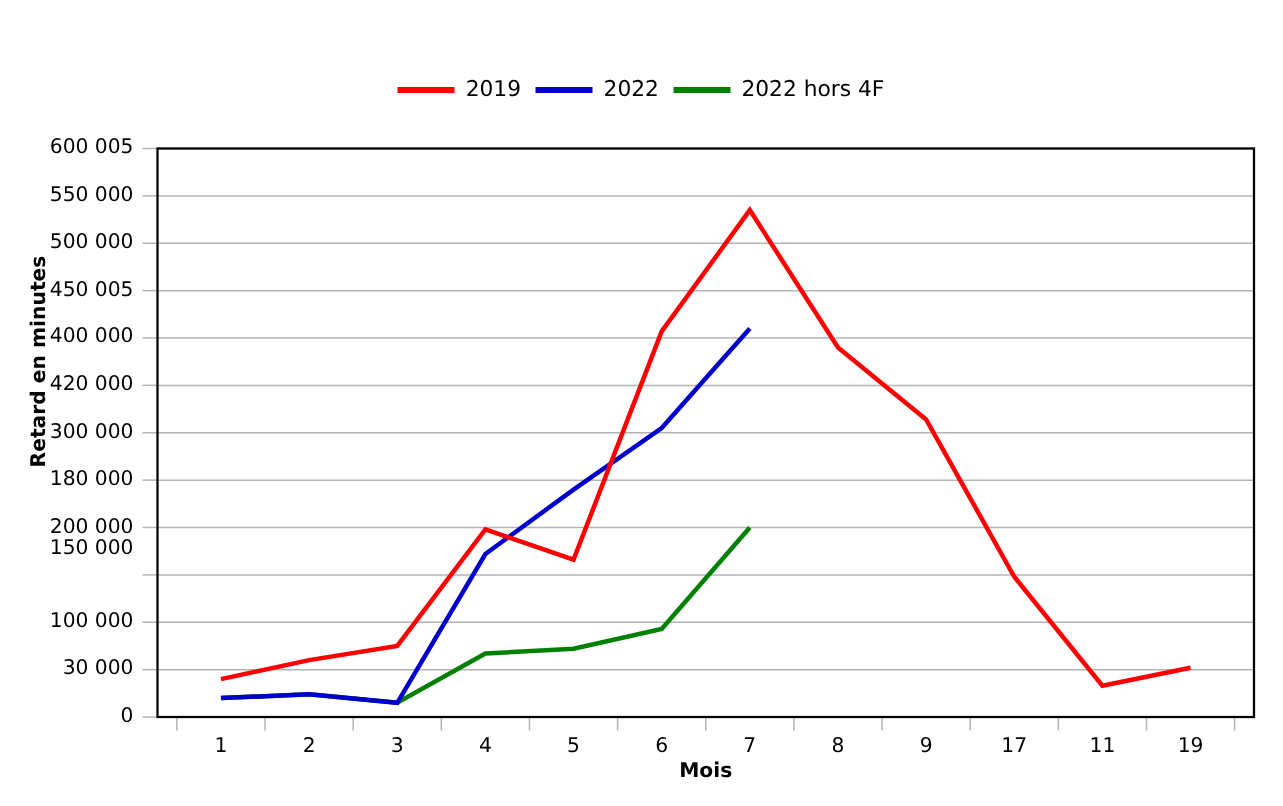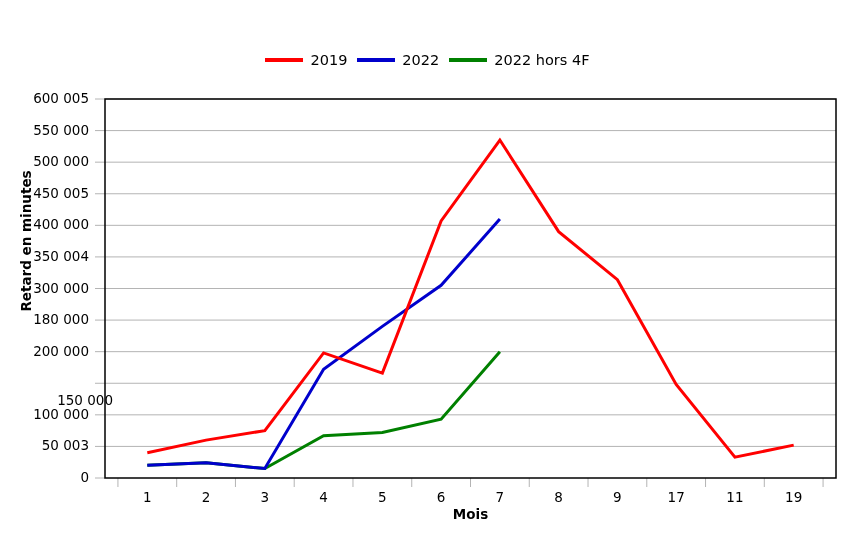--- a/index.html
+++ b/index.html
@@ -173,27 +173,27 @@
     <rect id="plot-frame" x="105" y="99" width="731" height="379" fill="none" stroke="#000000" stroke-width="1.5"></rect>
     <g id="series-lines">
         <polyline points="147.31,465.37 206.07,462.84 264.83,468.52 323.59,435.68 382.36,432.52 441.12,419.25 499.88,351.67" fill="none" stroke="#008000" stroke-width="3" stroke-linejoin="miter" stroke-linecap="butt"></polyline>
         <polyline points="147.31,465.37 206.07,462.84 264.83,468.52 323.59,369.35 382.36,326.40 441.12,285.34 499.88,219.02" fill="none" stroke="#0000CC" stroke-width="3" stroke-linejoin="miter" stroke-linecap="butt"></polyline>
         <polyline points="147.31,452.73 206.07,440.10 264.83,430.63 323.59,352.93 382.36,373.14 441.12,220.91 499.88,140.06 558.64,231.65 617.41,279.66 676.17,384.51 734.93,457.15 793.69,445.15" fill="none" stroke="#FF0000" stroke-width="3" stroke-linejoin="miter" stroke-linecap="butt"></polyline>
       </g>
   </svg>
 
   <div id="ytick-labels">
       <div class="ytick-label" style="left: 0px; width: 89px; top: 471px;">0</div>
-      <div class="ytick-label" style="left: 0px; width: 89px; top: 439.417px;">50 003</div>
+      <div class="ytick-label" style="left: 0px; width: 89px; top: 439.417px;">30 000</div>
       <div class="ytick-label" style="left: 0px; width: 89px; top: 407.833px;">100 000</div>
-      <div class="ytick-label" style="left: 0px; width: 89px; top: 394px; margin-left: 24px;">150 000</div>
+      <div class="ytick-label" style="left: 0px; width: 89px; top: 359px;">150 000</div>
       <div class="ytick-label" style="left: 0px; width: 89px; top: 344.667px;">200 000</div>
       <div class="ytick-label" style="left: 0px; width: 89px; top: 313.083px;">180 000</div>
       <div class="ytick-label" style="left: 0px; width: 89px; top: 281.5px;">300 000</div>
-      <div class="ytick-label" style="left: 0px; width: 89px; top: 249.917px;">350 004</div>
+      <div class="ytick-label" style="left: 0px; width: 89px; top: 249.917px;">420 000</div>
       <div class="ytick-label" style="left: 0px; width: 89px; top: 218.333px;">400 000</div>
       <div class="ytick-label" style="left: 0px; width: 89px; top: 186.75px;">450 005</div>
       <div class="ytick-label" style="left: 0px; width: 89px; top: 155.167px;">500 000</div>
       <div class="ytick-label" style="left: 0px; width: 89px; top: 123.583px;">550 000</div>
       <div class="ytick-label" style="left: 0px; width: 89px; top: 92px;">600 005</div>
     </div>
   <div id="xtick-labels">
       <div class="xtick-label" style="left: 117.309px; width: 60px; top: 491px;">1</div>
       <div class="xtick-label" style="left: 176.071px; width: 60px; top: 491px;">2</div>
       <div class="xtick-label" style="left: 234.833px; width: 60px; top: 491px;">3</div>

